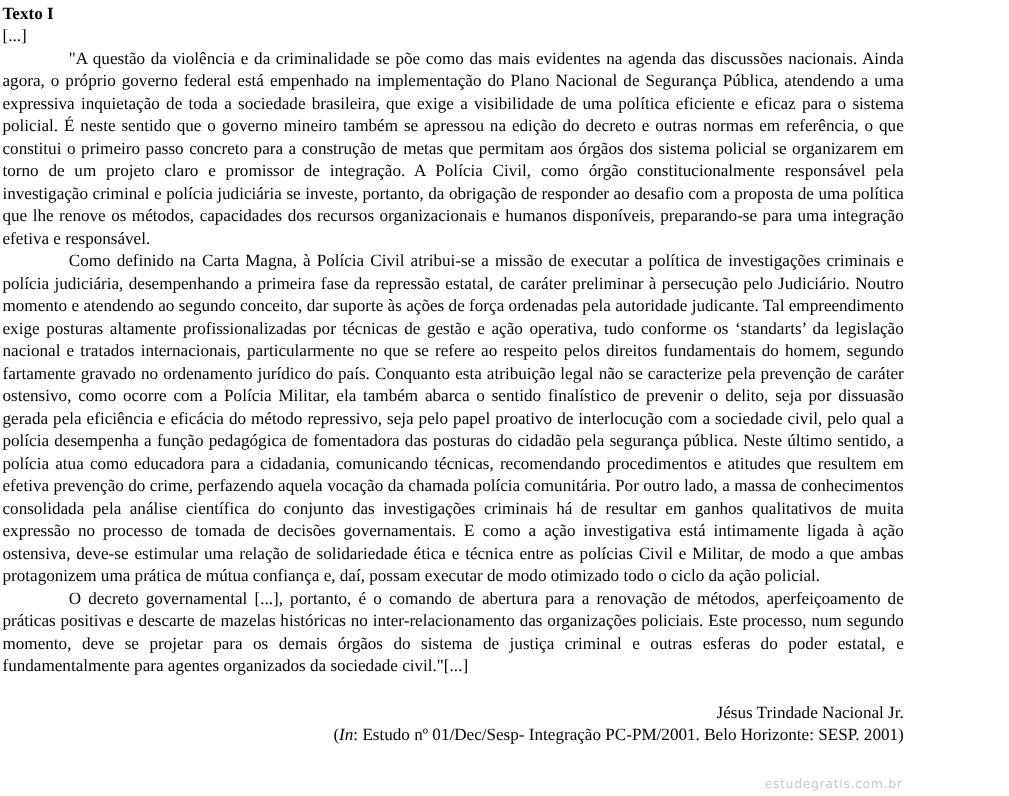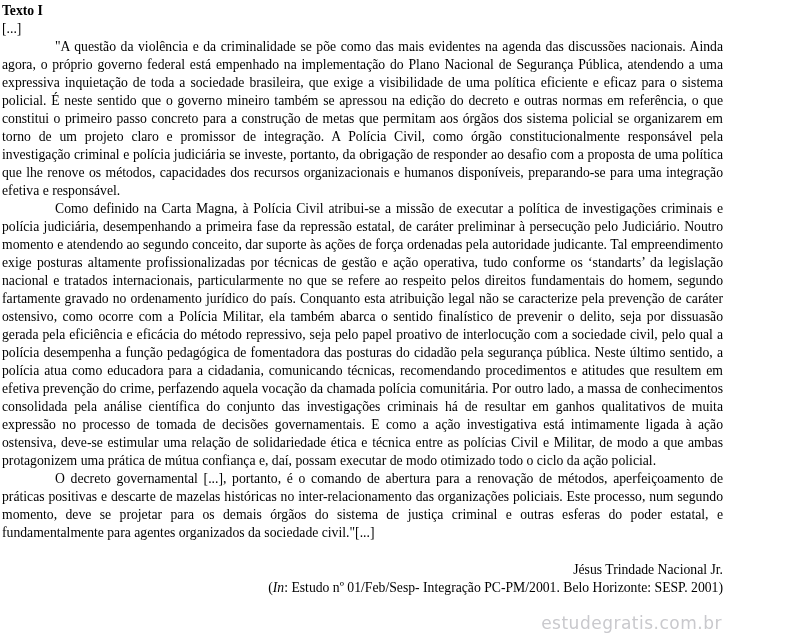--- a/index.html
+++ b/index.html
@@ -40,21 +40,21 @@
     text-align: right;
     line-height: 18px;
   }
   .citation i {
   }
   .watermark {
     position: absolute;
     right: 4px;
     bottom: 4px;
     font-family: "DejaVu Sans", sans-serif;
-    font-size: 17px;
+    font-size: 10px;
     letter-spacing: 0.5px;
     color: #c9c9cd;
   }
 </style>
 </head>
 <body>
 
 <div class="page">
   <div class="doc-title">Texto I</div>
 
@@ -62,18 +62,18 @@
 
   <p class="para">"A questão da violência e da criminalidade se põe como das mais evidentes na agenda das discussões nacionais. Ainda agora, o próprio governo federal está empenhado na implementação do Plano Nacional de Segurança Pública, atendendo a uma expressiva inquietação de toda a sociedade brasileira, que exige a visibilidade de uma política eficiente e eficaz para o sistema policial. É neste sentido que o governo mineiro também se apressou na edição do decreto e outras normas em referência, o que constitui o primeiro passo concreto para a construção de metas que permitam aos órgãos dos sistema policial se organizarem em torno de um projeto claro e promissor de integração. A Polícia Civil, como órgão constitucionalmente responsável pela investigação criminal e polícia judiciária se investe, portanto, da obrigação de responder ao desafio com a proposta de uma política que lhe renove os métodos, capacidades dos recursos organizacionais e humanos disponíveis, preparando-se para uma integração efetiva e responsável.</p>
 
   <p class="para">Como definido na Carta Magna, à Polícia Civil atribui-se a missão de executar a política de investigações criminais e polícia judiciária, desempenhando a primeira fase da repressão estatal, de caráter preliminar à persecução pelo Judiciário. Noutro momento e atendendo ao segundo conceito, dar suporte às ações de força ordenadas pela autoridade judicante. Tal empreendimento exige posturas altamente profissionalizadas por técnicas de gestão e ação operativa, tudo conforme os ‘standarts’ da legislação nacional e tratados internacionais, particularmente no que se refere ao respeito pelos direitos fundamentais do homem, segundo fartamente gravado no ordenamento jurídico do país. Conquanto esta atribuição legal não se caracterize pela prevenção de caráter ostensivo, como ocorre com a Polícia Militar, ela também abarca o sentido finalístico de prevenir o delito, seja por dissuasão gerada pela eficiência e eficácia do método repressivo, seja pelo papel proativo de interlocução com a sociedade civil, pelo qual a polícia desempenha a função pedagógica de fomentadora das posturas do cidadão pela segurança pública. Neste último sentido, a polícia atua como educadora para a cidadania, comunicando técnicas, recomendando procedimentos e atitudes que resultem em efetiva prevenção do crime, perfazendo aquela vocação da chamada polícia comunitária. Por outro lado, a massa de conhecimentos consolidada pela análise científica do conjunto das investigações criminais há de resultar em ganhos qualitativos de muita expressão no processo de tomada de decisões governamentais. E como a ação investigativa está intimamente ligada à ação ostensiva, deve-se estimular uma relação de solidariedade ética e técnica entre as polícias Civil e Militar, de modo a que ambas protagonizem uma prática de mútua confiança e, daí, possam executar de modo otimizado todo o ciclo da ação policial.</p>
 
   <p class="para">O decreto governamental [...], portanto, é o comando de abertura para a renovação de métodos, aperfeiçoamento de práticas positivas e descarte de mazelas históricas no inter-relacionamento das organizações policiais. Este processo, num segundo momento, deve se projetar para os demais órgãos do sistema de justiça criminal e outras esferas do poder estatal, e fundamentalmente para agentes organizados da sociedade civil."[...]</p>
 
   <div class="attribution">
     <div>Jésus Trindade Nacional Jr.</div>
     <div class="citation">
-      <span>(</span><i>In</i><span>: Estudo nº 01/Feb/Sesp- Integração PC-PM/2001. Belo Horizonte: SESP. 2001)</span>
+      <span>(</span><i>In</i><span>: Estudo nº 01/Dec/Sesp- Integração PC-PM/2001. Belo Horizonte: SESP. 2001)</span>
     </div>
   </div>
 
   <div class="watermark">estudegratis.com.br</div>
 </div>
 
 </body></html>

